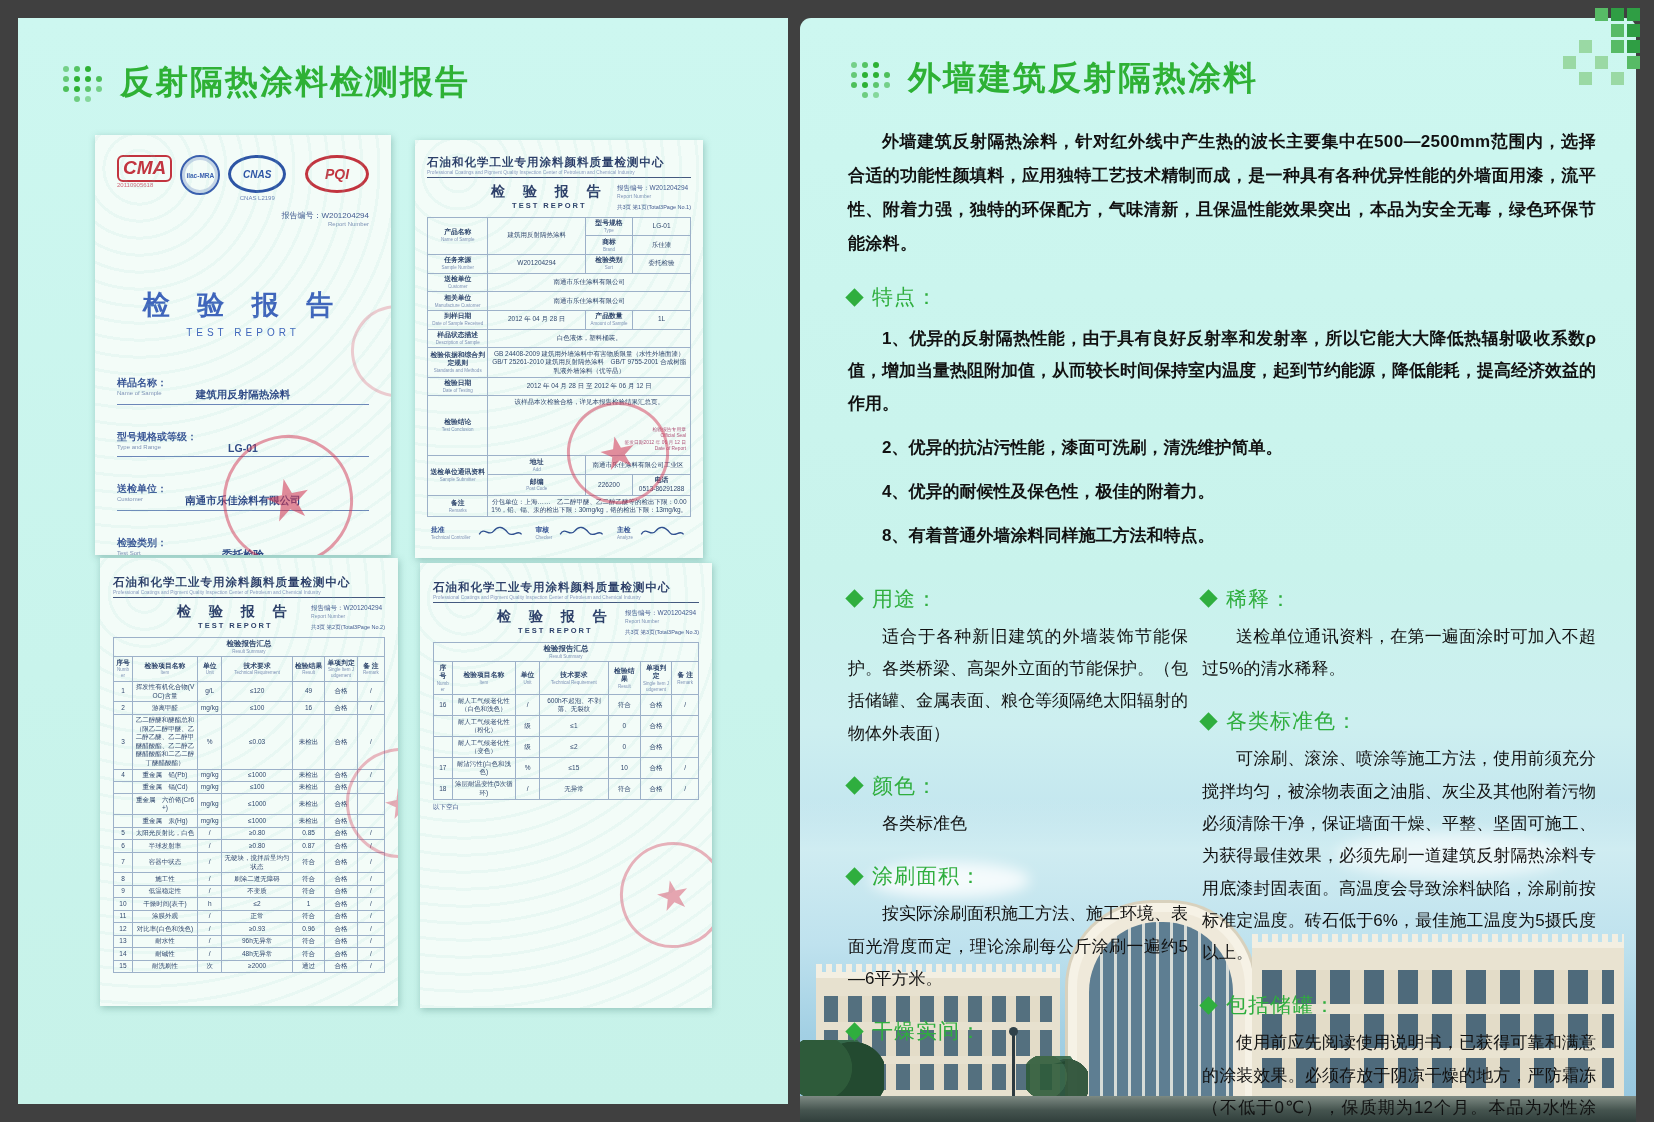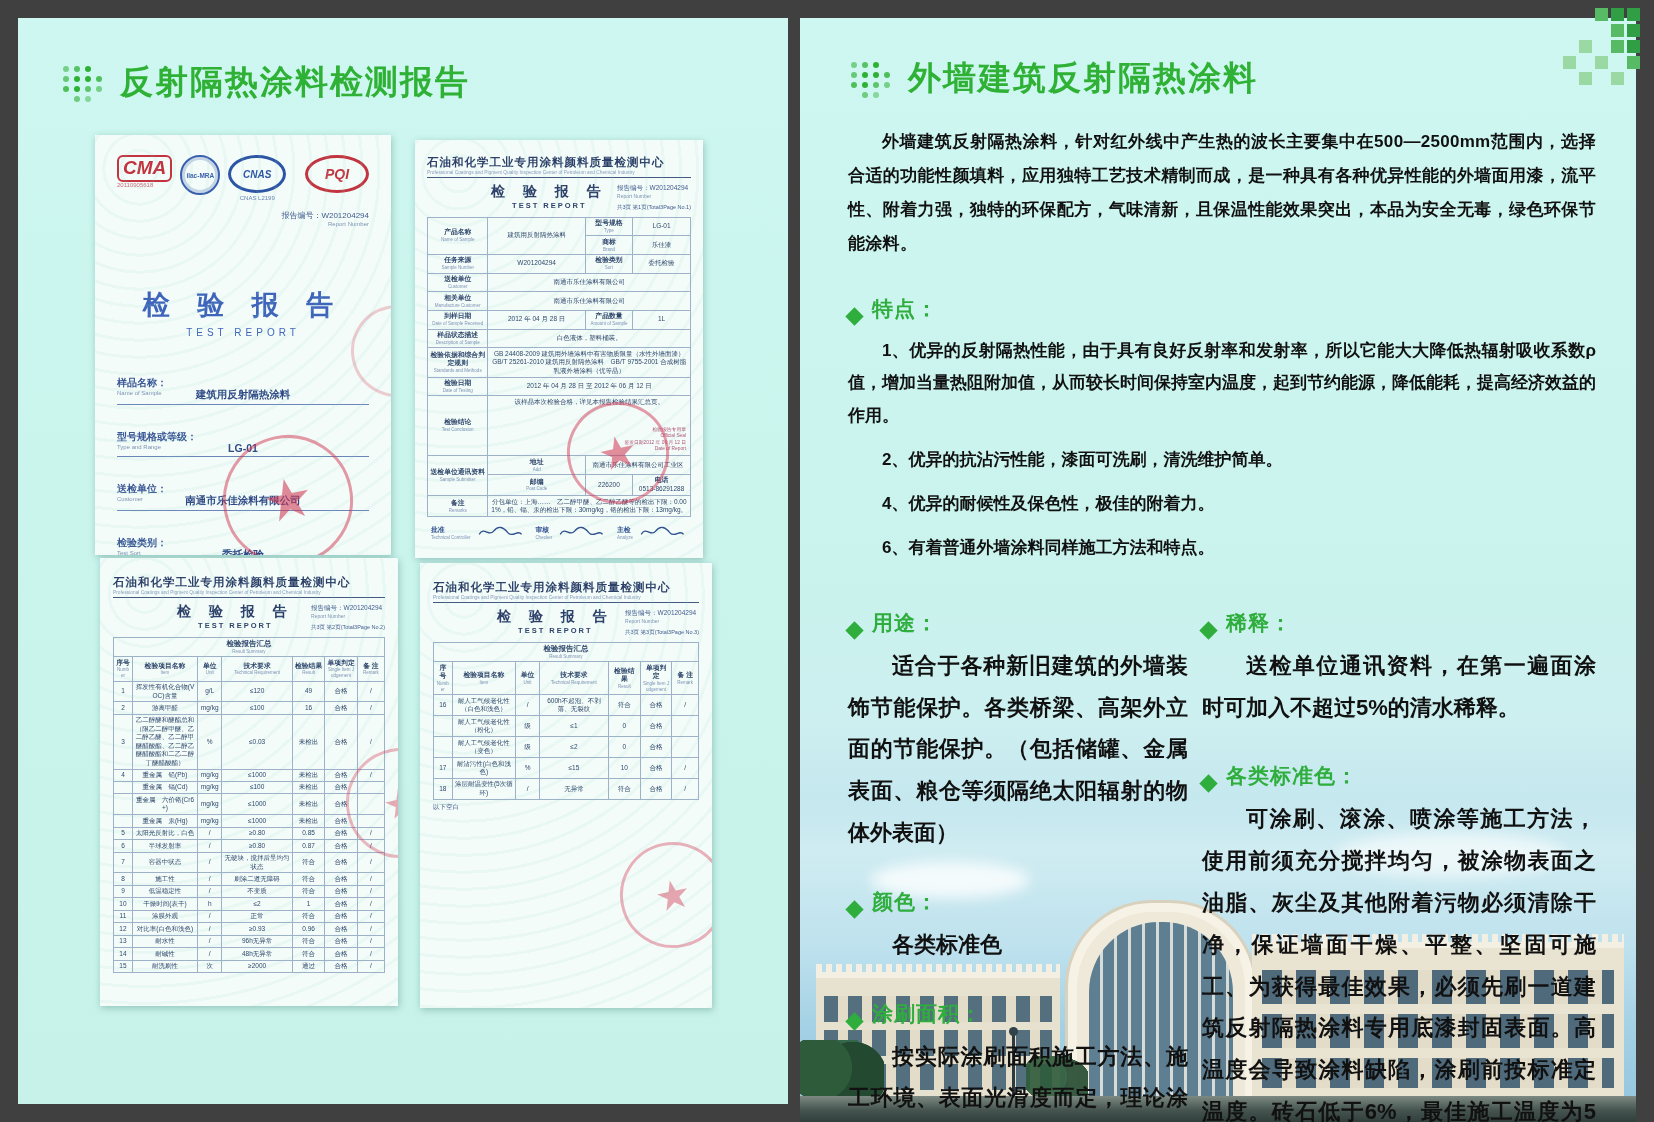--- a/index.html
+++ b/index.html
@@ -2,35 +2,35 @@
 <html><head>
 <meta charset="utf-8">
 <style>
   html,body{margin:0;padding:0;background:#e8e8e8;}
   .canvas{position:relative;width:1654px;height:1122px;background:#404040;overflow:hidden;
           font-family:"Liberation Sans","DejaVu Sans",sans-serif;color:#111;}
   .page{position:absolute;}
   .page-left{left:18px;top:18px;width:770px;height:1086px;
      background:linear-gradient(180deg,#cdf7f0 0%,#c9f4ec 60%,#c7f2e9 100%);}
   .page-right{left:800px;top:18px;width:836px;height:1104px;
-     background:linear-gradient(180deg,#cdf7f0 0%,#c9f3ec 50%,#cdeff0 64%,#bfe2ee 76%,#a5d1e4 100%);}
+     background:linear-gradient(180deg,#cdf7f0 0%,#c9f3ec 50%,#cdeff0 64%,#bfe2ee 76%,#a5d1e4 100%);border-radius:11px;}
   
   .pg-title{position:absolute;display:flex;align-items:center;gap:14px;}
   .pg-title h1{margin:0;font-size:33px;font-weight:bold;color:#2eb135;letter-spacing:2px;}
   
-  .sec-h{display:flex;align-items:flex-end;margin:34px 0 8px;font-size:21px;font-weight:bold;color:#2fae3e;letter-spacing:1px;}
+  .sec-h{display:flex;align-items:center;margin:22px 0 8px;font-size:21px;font-weight:normal;color:#2fae3e;letter-spacing:1px;}
   .diamond{width:13px;height:13px;background:#2fae3e;transform:rotate(45deg);display:inline-block;margin-right:11px;flex:0 0 auto;}
   
   .rp-content{position:absolute;left:48px;right:40px;top:38px;z-index:2;}
   .intro{margin:24px 0 0;font-size:17px;line-height:2.0;font-weight:600;text-indent:2em;text-align:justify;letter-spacing:.3px;}
   .feat-item{margin:12px 0 0;font-size:17px;line-height:1.9;font-weight:600;text-indent:2em;text-align:justify;}
   .cols{display:flex;gap:14px;margin-top:10px;}
   .col-l{width:340px;flex:0 0 auto;}
   .col-r{flex:1;}
-  .body-p{margin:6px 0 0;font-size:22px;line-height:1.9;font-weight:700;text-indent:2em;text-align:justify;}
+  .body-p{margin:6px 0 0;font-size:17px;line-height:1.9;font-weight:400;text-indent:2em;text-align:justify;}
   
   .photo{position:absolute;left:0;right:0;bottom:0;height:324px;z-index:0;overflow:hidden;}
   .sky{position:absolute;inset:0;background:linear-gradient(180deg,rgba(205,244,236,0) 0%,rgba(210,238,242,.85) 16%,#bfe2ee 45%,#a3d0e4 72%,#93c4dd 100%);}
   .cloud{position:absolute;background:rgba(255,255,255,.8);border-radius:50%;filter:blur(7px);}
   .c1{width:160px;height:36px;left:70px;top:64px;}
   .c2{width:230px;height:46px;right:70px;top:34px;background:rgba(255,255,255,.6);}
   .b-left{position:absolute;left:16px;bottom:26px;width:244px;height:118px;background:#e7e1cf;border-top:6px solid #f3efe2;}
   .b-left .wg{position:absolute;inset:10px 8px 6px;
      background-image:repeating-linear-gradient(#e7e1cf 0 8px,transparent 8px 34px),
                       repeating-linear-gradient(90deg,#54707f 0 14px,#e3dcc8 14px 24px);}
@@ -801,21 +801,21 @@
 
       <div class="sec-h">
         <span class="diamond"></span>
         <span>特点：</span>
       </div>
       <div>
 
       <p class="feat-item">1、优异的反射隔热性能，由于具有良好反射率和发射率，所以它能大大降低热辐射吸收系数ρ值，增加当量热阻附加值，从而较长时间保持室内温度，起到节约能源，降低能耗，提高经济效益的作用。</p>
           <p class="feat-item">2、优异的抗沾污性能，漆面可洗刷，清洗维护简单。</p>
           <p class="feat-item">4、优异的耐候性及保色性，极佳的附着力。</p>
-          <p class="feat-item">6、有着普通外墙涂料同样施工方法和特点。</p>
+          <p class="feat-item">8、有着普通外墙涂料同样施工方法和特点。</p>
         </div>
 
       <div class="cols">
         <div class="col-l">
           <div class="sec-h">
               <span class="diamond"></span>
               <span>用途：</span>
             </div>
           <p class="body-p">适合于各种新旧建筑的外墙装饰节能保护。各类桥梁、高架外立面的节能保护。（包括储罐、金属表面、粮仓等须隔绝太阳辐射的物体外表面）</p>
           <div class="sec-h">

